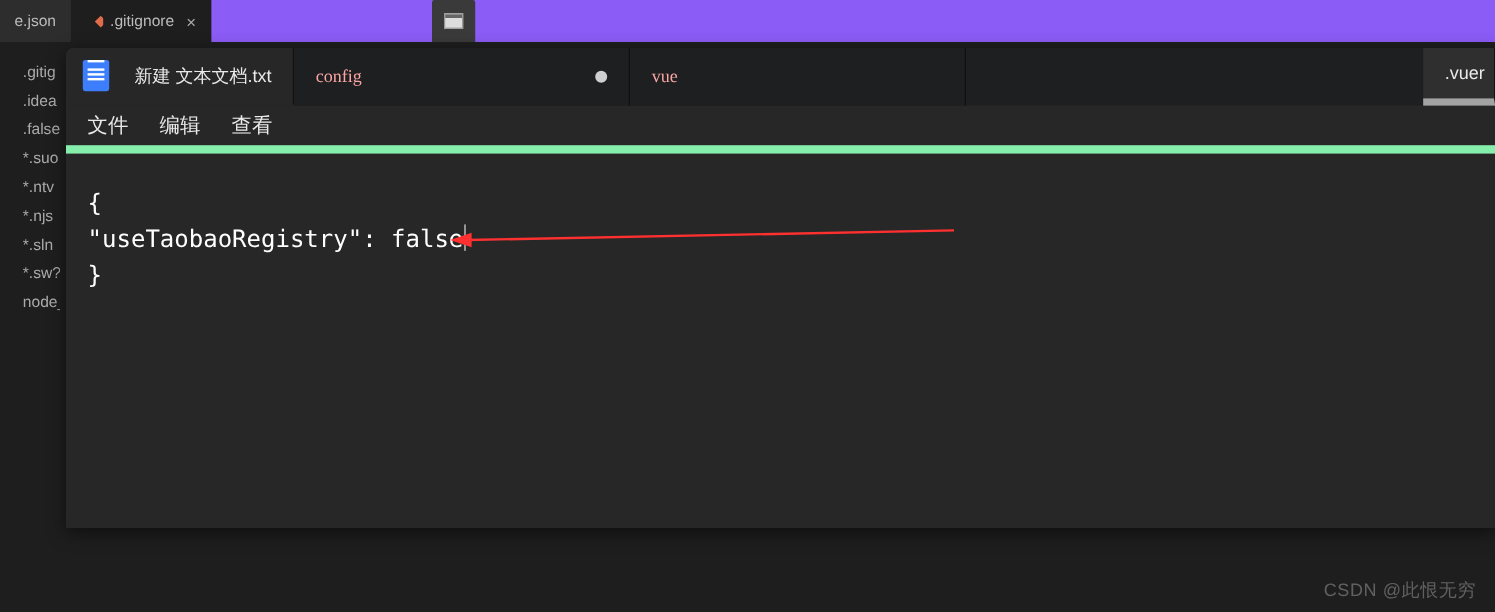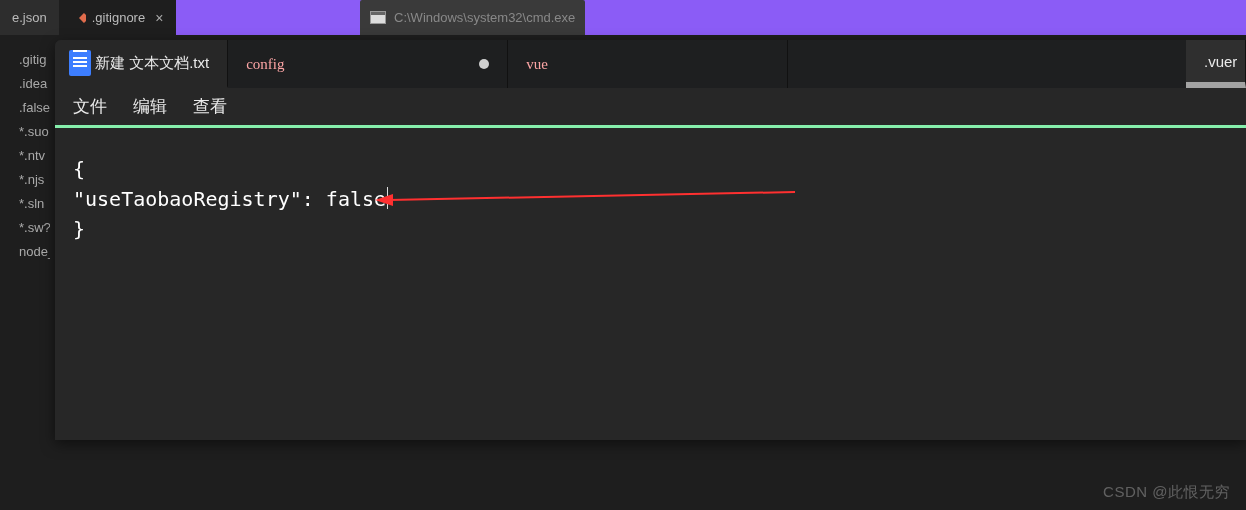--- a/index.html
+++ b/index.html
@@ -93,21 +93,21 @@
     }
     .np-tabbar {
       height: 48px;
       display: flex;
       align-items: stretch;
       background: #1e1f20;
     }
     .np-tab {
       display: flex;
       align-items: center;
-      gap: 4px;
+      gap: 21px;
       padding: 0 18px;
       font-size: 15px;
       color: #eaeaea;
       border-right: 1px solid #111;
       min-width: 140px;
     }
     .np-tab.first {
       background: #272727;
       border-bottom: 2px solid #272727;
       padding-left: 14px;
@@ -142,21 +142,21 @@
     .np-icon::before { top: 7px; box-shadow: 0 4px 0 #fff, 0 8px 0 #fff; }
     .np-menubar {
       height: 40px;
       display: flex;
       align-items: center;
       gap: 26px;
       padding: 0 18px;
       background: #272727;
       font-size: 17px;
       color: #eaeaea;
-      border-bottom: 3px solid #86efac;
+      border-bottom: 7px solid #86efac;
     }
     .np-menubar span { cursor: default; }
     .np-content {
       position: relative;
       padding: 26px 18px;
       font-family: Consolas, monospace;
       font-size: 20px;
       line-height: 30px;
       color: #fff;
     }
@@ -194,21 +194,20 @@
           <rect x="7" y="0" width="7" height="7" transform="rotate(45 7 7)" fill="#e06c4c"></rect>
         </svg>
     </span>
     <span>.gitignore</span>
     <span class="close">×</span>
   </div>
 </div>
 
 <div class="back-titlebar">
   <span class="cmd-icon"></span>
-  <span>C:\Windows\system32\cmd.exe</span>
 </div>
 
 <div class="sidebar">
   <div>.gitig</div>
   <div>.idea</div>
   <div>.false</div>
   <div>*.suo</div>
   <div>*.ntv</div>
   <div>*.njs</div>
   <div>*.sln</div>

